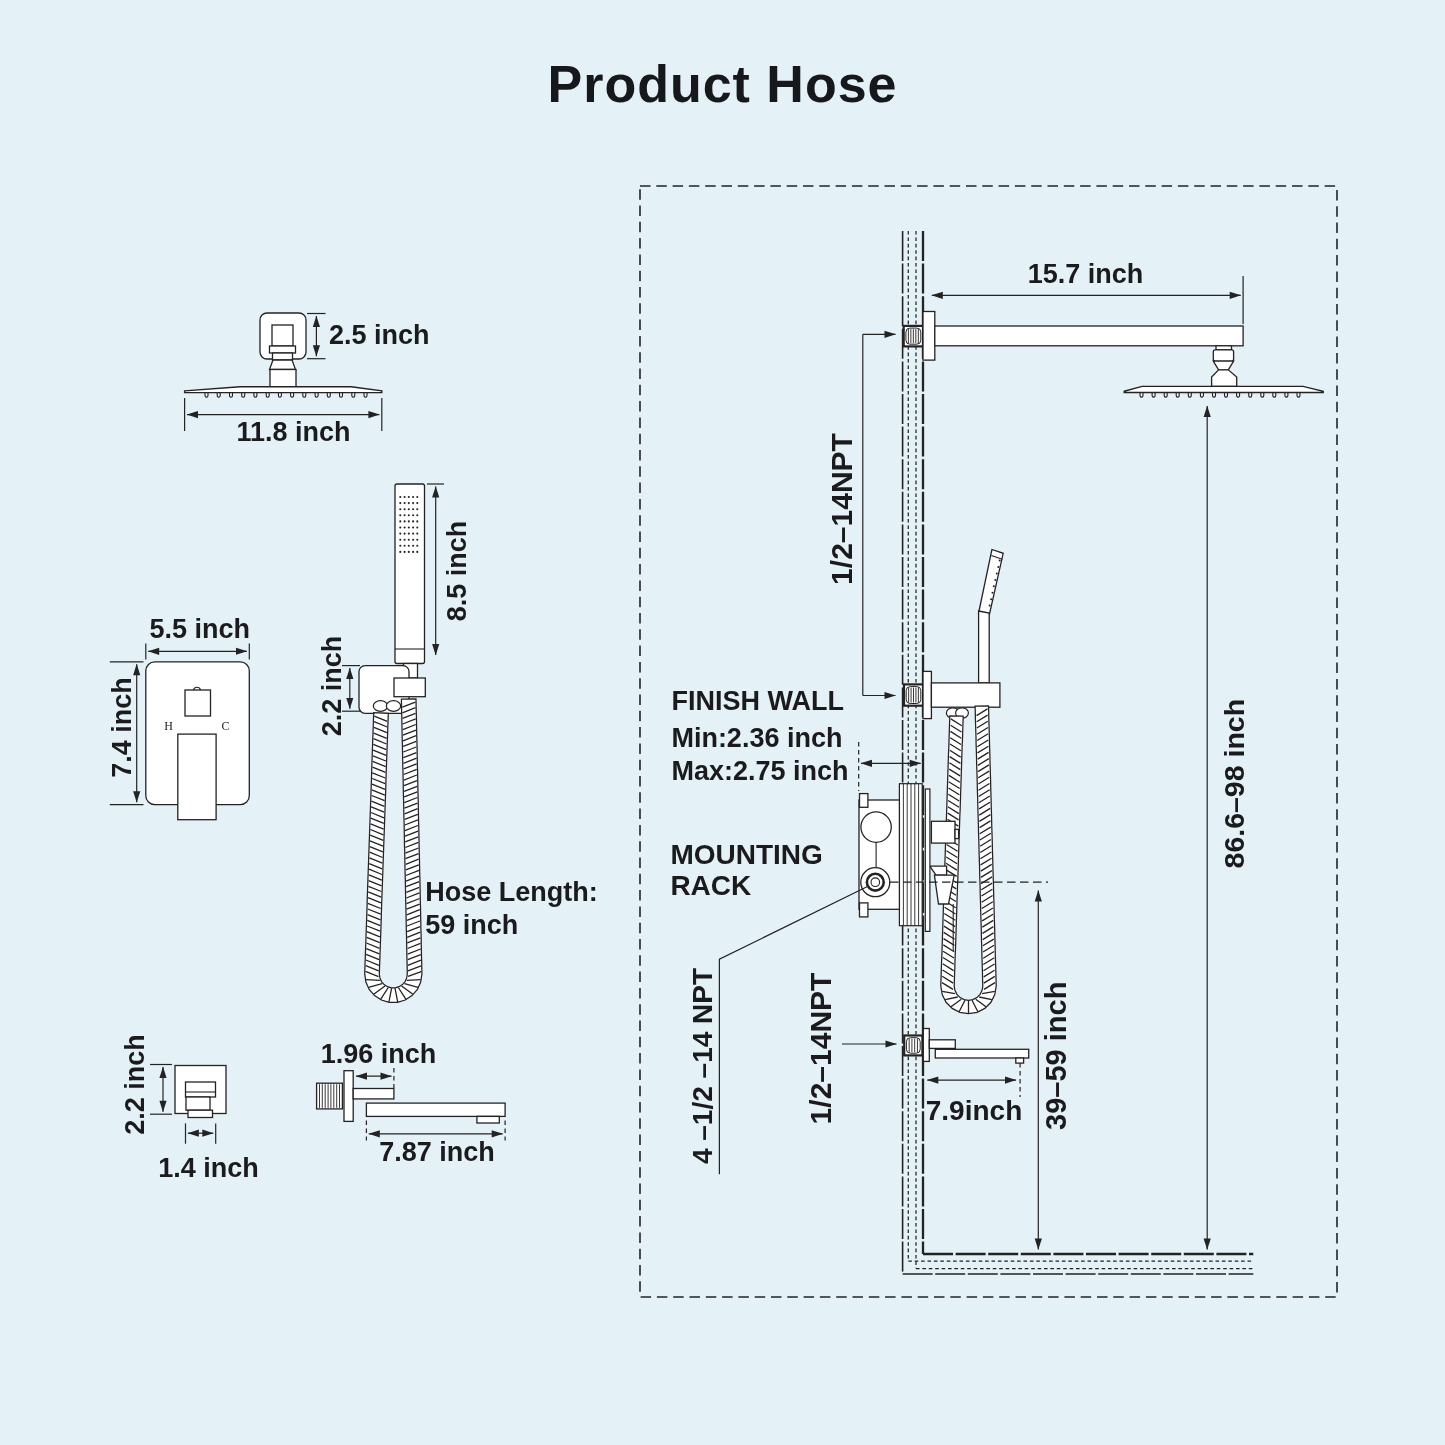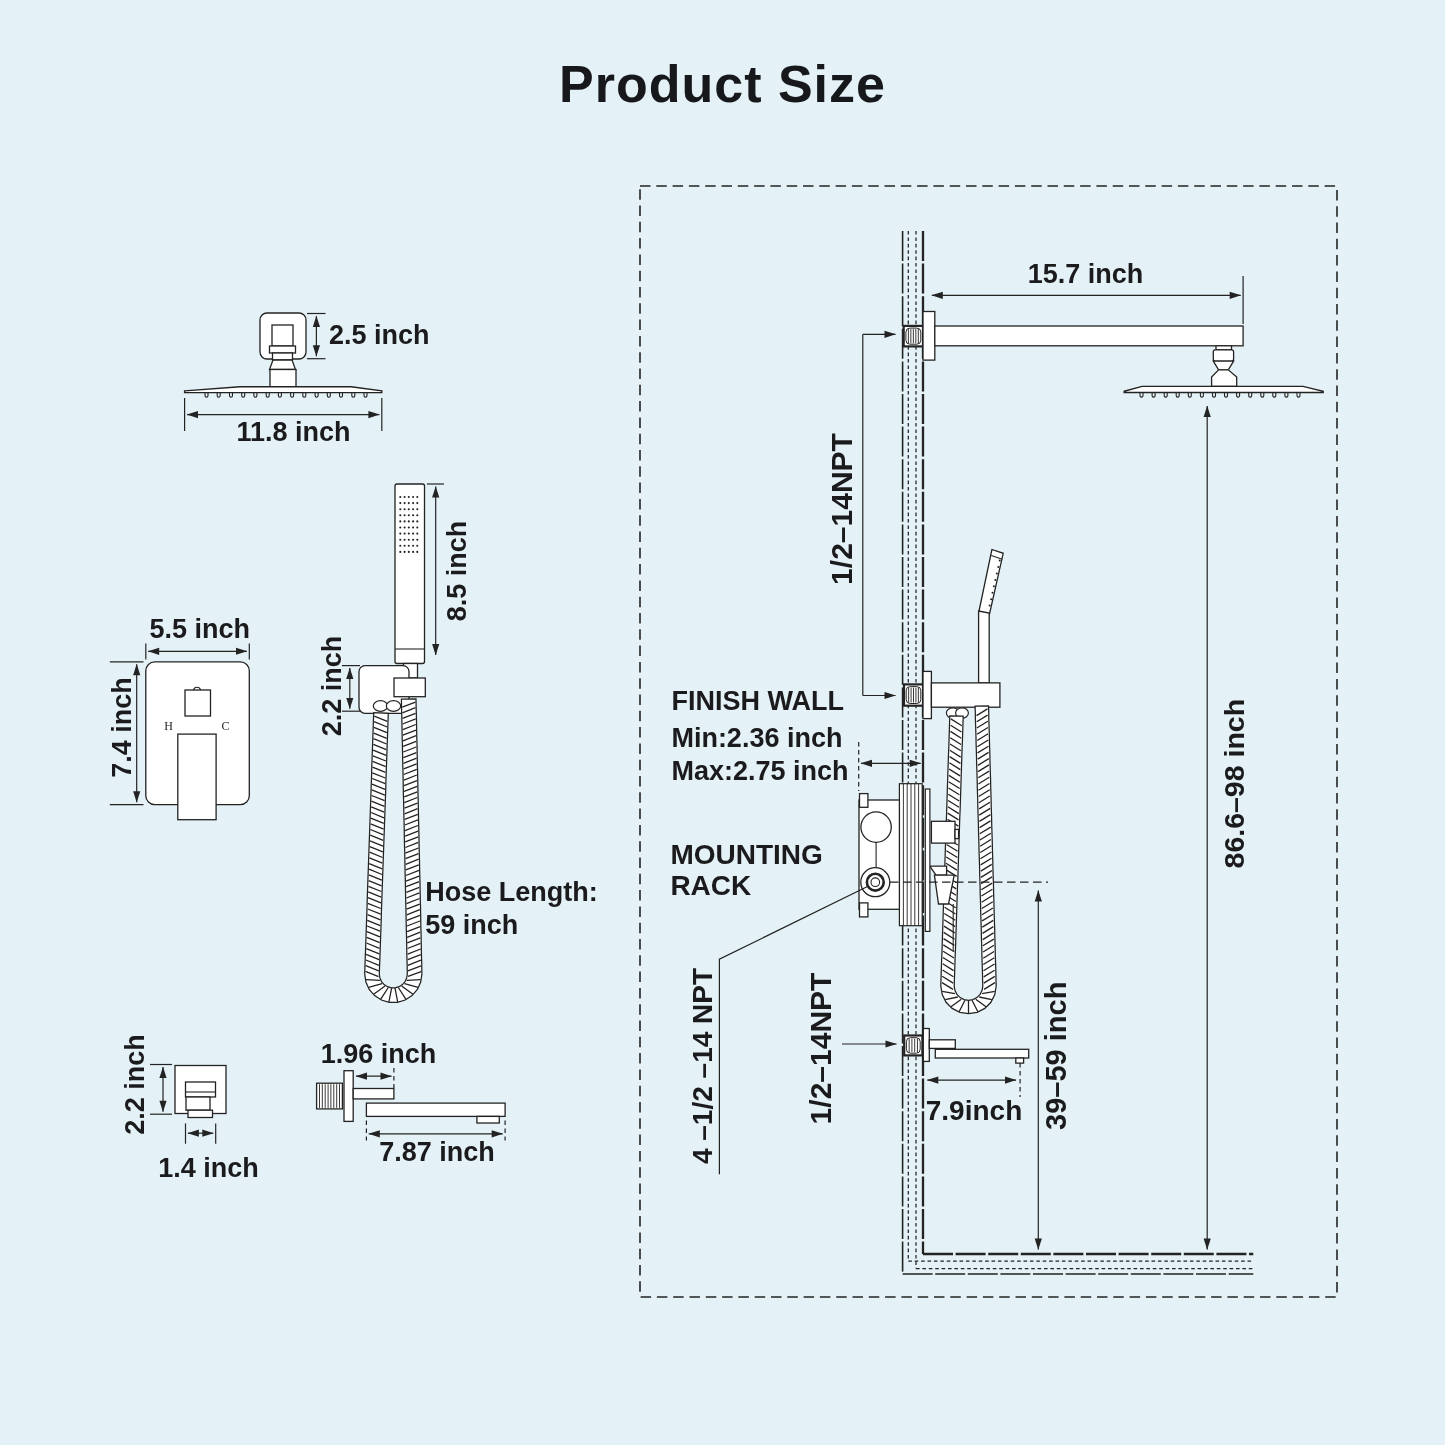--- a/index.html
+++ b/index.html
@@ -6,21 +6,21 @@
 #page{position:relative;width:1445px;height:1445px;background:#e4f1f7;overflow:hidden;}
 #title{position:absolute;left:0;right:0;top:54px;text-align:center;
  font-family:"Liberation Sans",sans-serif;font-weight:bold;font-size:52px;
  color:#17181c;letter-spacing:1px;}
 svg{position:absolute;left:0;top:0;}
 </style>
 </head>
 <body>
 <div id="page">
 
-<div id="title">Product Size</div>
+<div id="title">Product Hose</div>
 
 <svg width="1445" height="1445" viewBox="0 0 1445 1445">
 <defs>
 <marker id="ah" viewBox="0 0 12 10" markerWidth="12" markerHeight="10" refX="11.3" refY="5" orient="auto-start-reverse" markerUnits="userSpaceOnUse">
           <path d="M0.3,1.4 L11.6,5 L0.3,8.6 Z" fill="#232323"></path>
         </marker>
 <pattern id="hp" width="5.1" height="5.1" patternUnits="userSpaceOnUse" patternTransform="rotate(-48)">
           <rect width="5.1" height="5.1" fill="#fff"></rect>
           <line x1="0" y1="0" x2="5.1" y2="0" stroke="#333" stroke-width="1.65"></line>
         </pattern>

